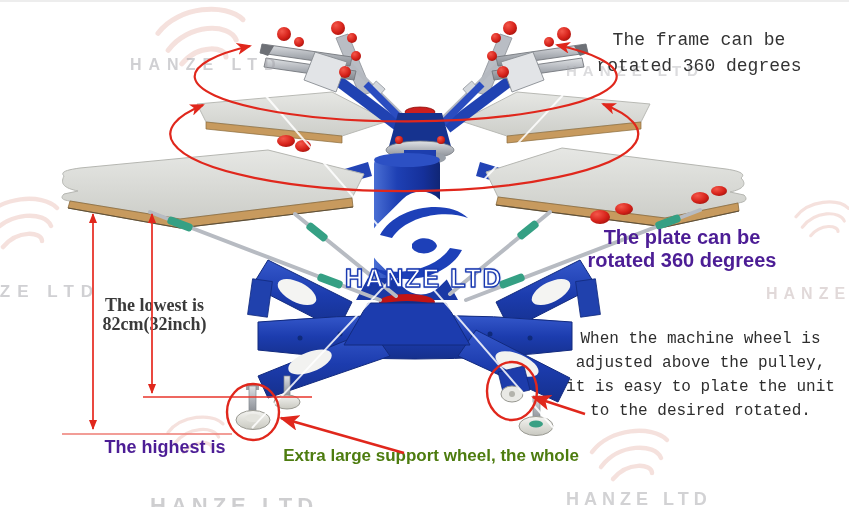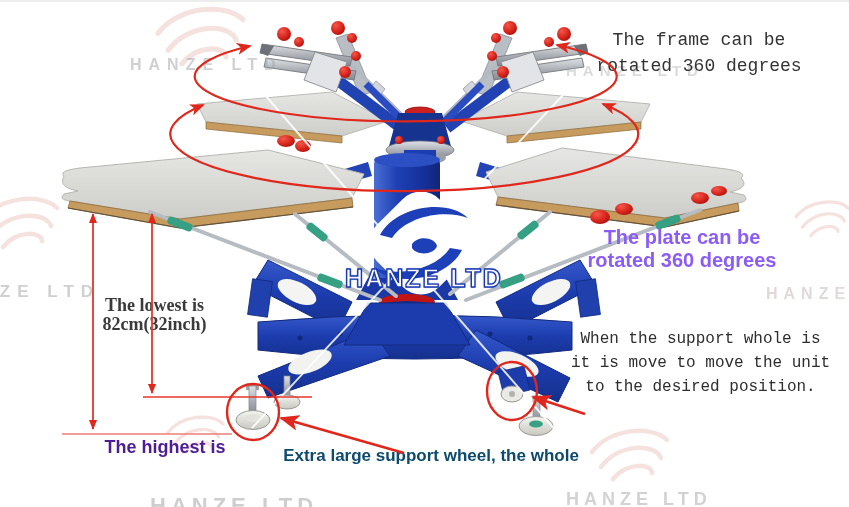--- a/index.html
+++ b/index.html
@@ -9,25 +9,25 @@
   }
   .top-edge{position:absolute;left:0;top:0;width:849px;height:2px;background:#ededed;z-index:1;}
   svg{display:block;}
   .layer{position:absolute;left:0;top:0;z-index:1;}
   .overlay{position:absolute;left:0;top:0;z-index:4;pointer-events:none;}
   
   .co{position:absolute;z-index:3;text-align:center;color:#2b2b2b;}
   .mono{font-family:"Liberation Mono","DejaVu Sans Mono",monospace;}
   .sans{font-family:"Liberation Sans","DejaVu Sans",sans-serif;}
   .co-frame{left:583px;top:27px;width:232px;font-size:18px;line-height:26px;font-weight:500;color:#333;}
-  .co-plate{left:556px;top:226px;width:252px;font-size:20px;line-height:23px;font-weight:700;color:#8b5cf6;}
+  .co-plate{left:556px;top:226px;width:252px;font-size:20px;line-height:23px;font-weight:700;color:#4c1d95;}
   .co-wheel{left:552px;top:327px;width:297px;font-size:16px;line-height:24px;color:#2e2e2e;}
   .co-lowest{left:72px;top:296px;width:165px;font-size:18px;line-height:19px;font-weight:600;color:#3a3a3a;font-family:Liberation Serif, serif;}
   .co-highest{left:75px;top:438px;width:180px;font-size:18px;line-height:19px;font-weight:600;color:#4c1d95;}
-  .co-caster{left:266px;top:444px;width:330px;font-size:17px;line-height:23px;font-weight:600;color:#0c4a6e;}
+  .co-caster{left:266px;top:444px;width:330px;font-size:17px;line-height:23px;font-weight:600;color:#4d7c0f;}
   
   .wm{position:absolute;z-index:2;font-weight:700;color:rgba(162,162,168,0.5);
       font-family:"Liberation Sans",sans-serif;white-space:nowrap;}
   .wm1{left:130px;top:56px;font-size:16px;letter-spacing:7px;}
   .wm2{left:566px;top:62px;font-size:15px;letter-spacing:6px;color:rgba(170,170,175,0.42);}
   .wm3{left:-58px;top:282px;font-size:17px;letter-spacing:7px;}
   .wm4{left:766px;top:285px;font-size:16px;letter-spacing:6px;color:rgba(200,185,185,0.55);}
   .wm5{left:150px;top:493px;font-size:22px;letter-spacing:5px;color:rgba(165,165,170,0.55);}
   .wm6{left:566px;top:489px;font-size:18px;letter-spacing:5px;color:rgba(165,165,170,0.5);}
   
@@ -253,23 +253,24 @@
 
   <div class="co mono co-frame">
     <div>The frame can be</div>
     <div>rotated 360 degrees</div>
   </div>
   <div class="co sans co-plate">
     <div>The plate can be</div>
     <div>rotated 360 degrees</div>
   </div>
   <div class="co mono co-wheel">
-    <div>When the support whole is</div>
-    <div>it is move to move the unit</div>
-    <div>to the desired position.</div>
+    <div>When the machine wheel is</div>
+    <div>adjusted above the pulley,</div>
+    <div>it is easy to plate the unit</div>
+    <div>to the desired rotated.</div>
   </div>
   <div class="co sans co-lowest">
     <div>The lowest is</div>
     <div>82cm(32inch)</div>
   </div>
   <div class="co sans co-highest">
     <div>The highest is</div>
   </div>
   <div class="co sans co-caster">
     <div>Extra large support wheel, the whole</div>

